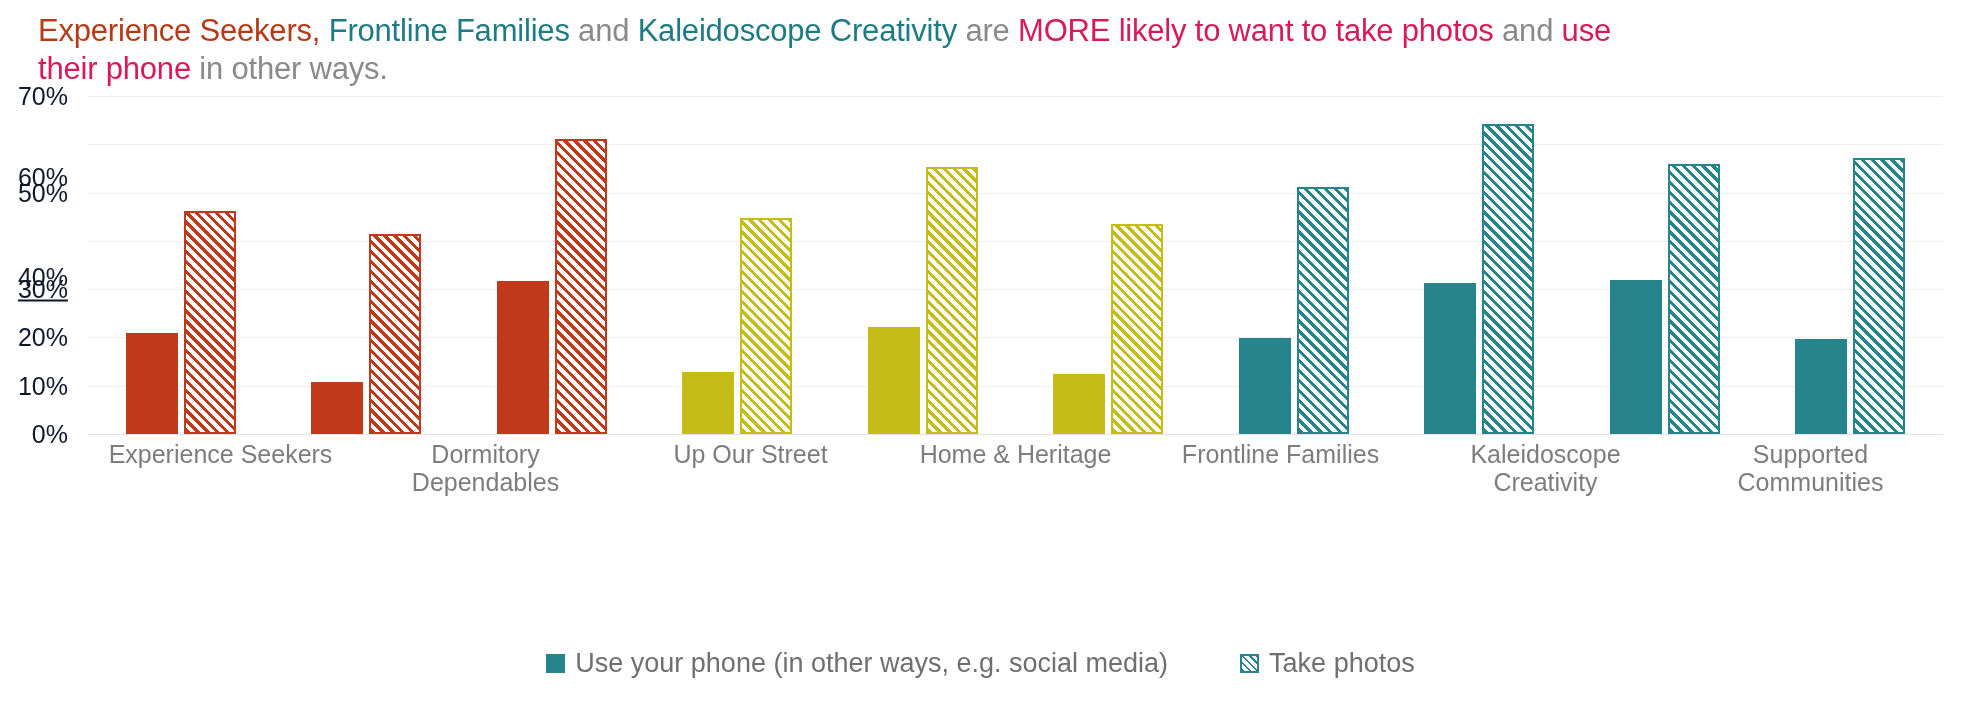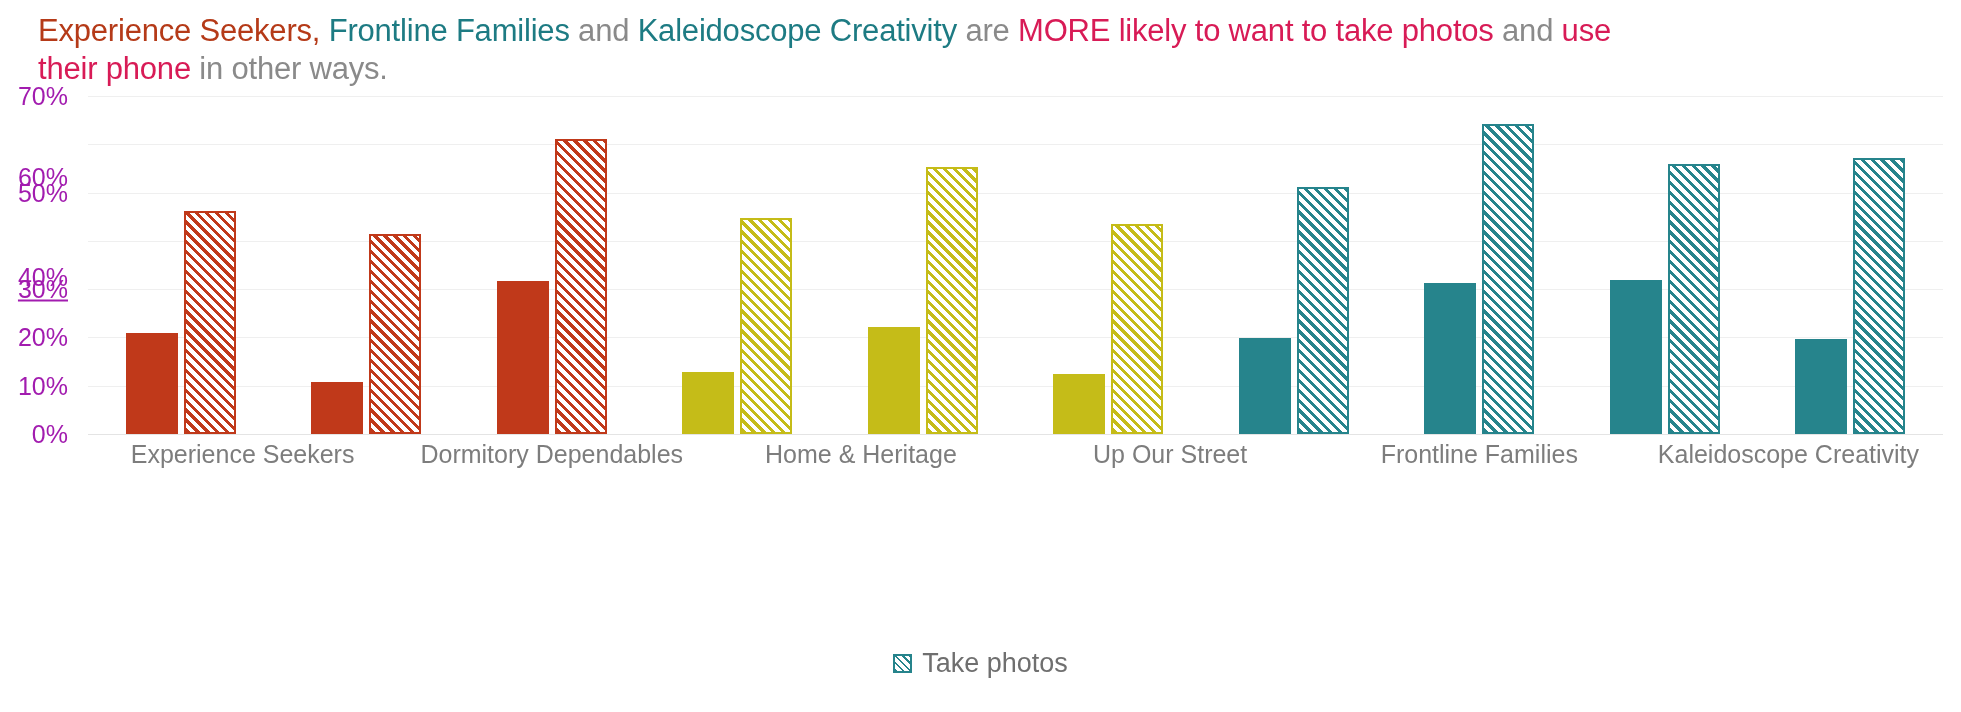--- a/index.html
+++ b/index.html
@@ -35,21 +35,21 @@
     position:absolute;left:0;right:0;height:1px;
     background:#efefef;
   }
   .gridline.zero{background:#e4e4e4;}
   #ylabels{
     position:absolute;left:0px;top:96px;width:78px;height:338px;
   }
   .ylab{
     position:absolute;right:10px;
     transform:translateY(-50%);
-    font-size:25px;color:#a21caf;
+    font-size:25px;color:#0f172a;
     white-space:nowrap;
   }
 
   #bars{
     position:absolute;inset:0;
     display:flex;
     align-items:flex-end;
     justify-content:space-between;
   }
   .group{
@@ -178,24 +178,29 @@
       <div class="group">
         <div class="bar solid" title="Supported Communities — Use your phone (in other ways, e.g. social media): 19.7%" style="height: 95.1229px; color: rgb(38, 132, 140); background: rgb(38, 132, 140);"></div>
         <div class="bar hatch" title="Supported Communities — Take photos: 57.1%" style="height: 275.711px; color: rgb(38, 132, 140); background-image: repeating-linear-gradient(45deg, rgb(38, 132, 140) 0px, rgb(38, 132, 140) 3px, rgba(255, 255, 255, 0) 3px, rgba(255, 255, 255, 0) 7px);"></div>
       </div>
     </div>
 </div>
 
 <div id="xaxis">
     <div class="xlab">Experience Seekers</div>
     <div class="xlab">Dormitory Dependables</div>
+    <div class="xlab">Up Our Street</div>
     <div class="xlab">Home &amp; Heritage</div>
-    <div class="xlab">Up Our Street</div>
     <div class="xlab">Frontline Families</div>
     <div class="xlab">Kaleidoscope Creativity</div>
+    <div class="xlab">Supported Communities</div>
   </div>
 
 <div id="legend">
+    <div class="legend-item">
+      <span class="swatch solid"></span>
+      <span>Use your phone (in other ways, e.g. social media)</span>
+    </div>
     <div class="legend-item">
       <span class="swatch hatch"></span>
       <span>Take photos</span>
     </div>
   </div>
 
 </body></html>

